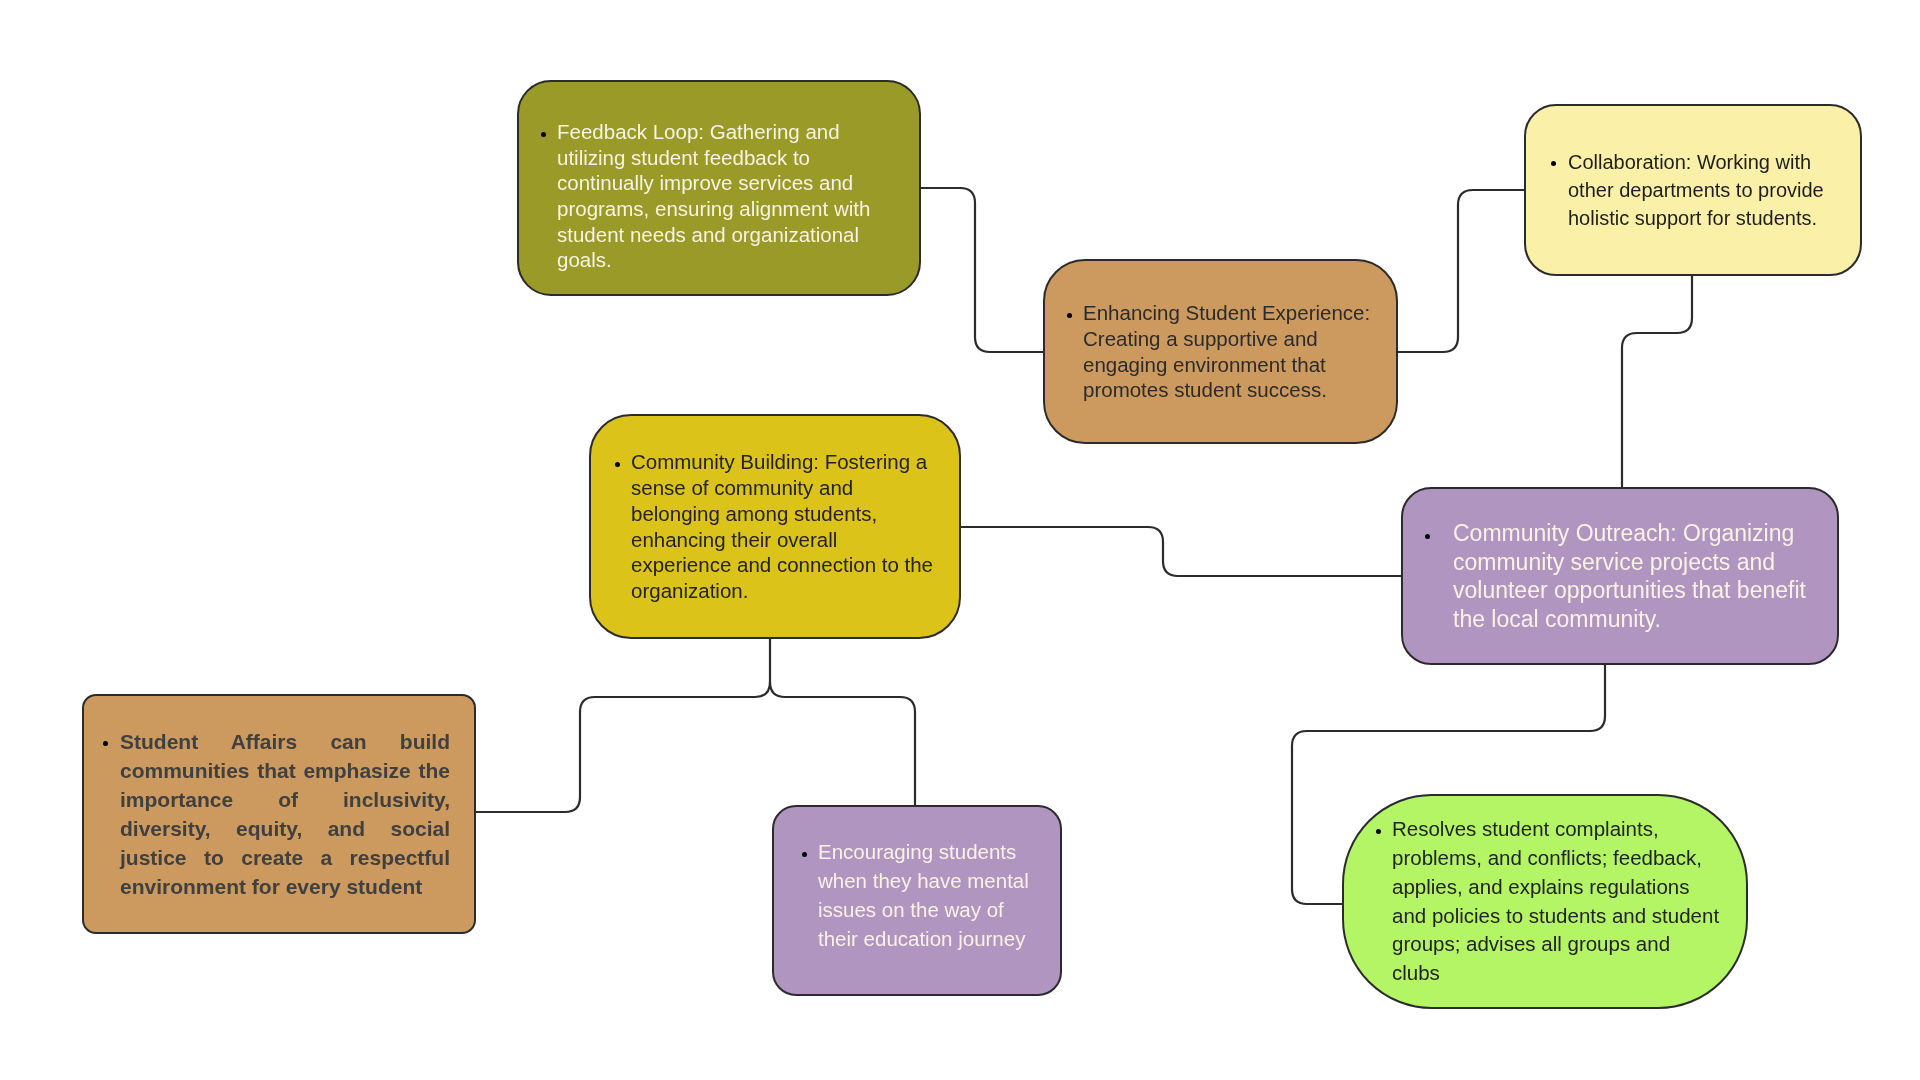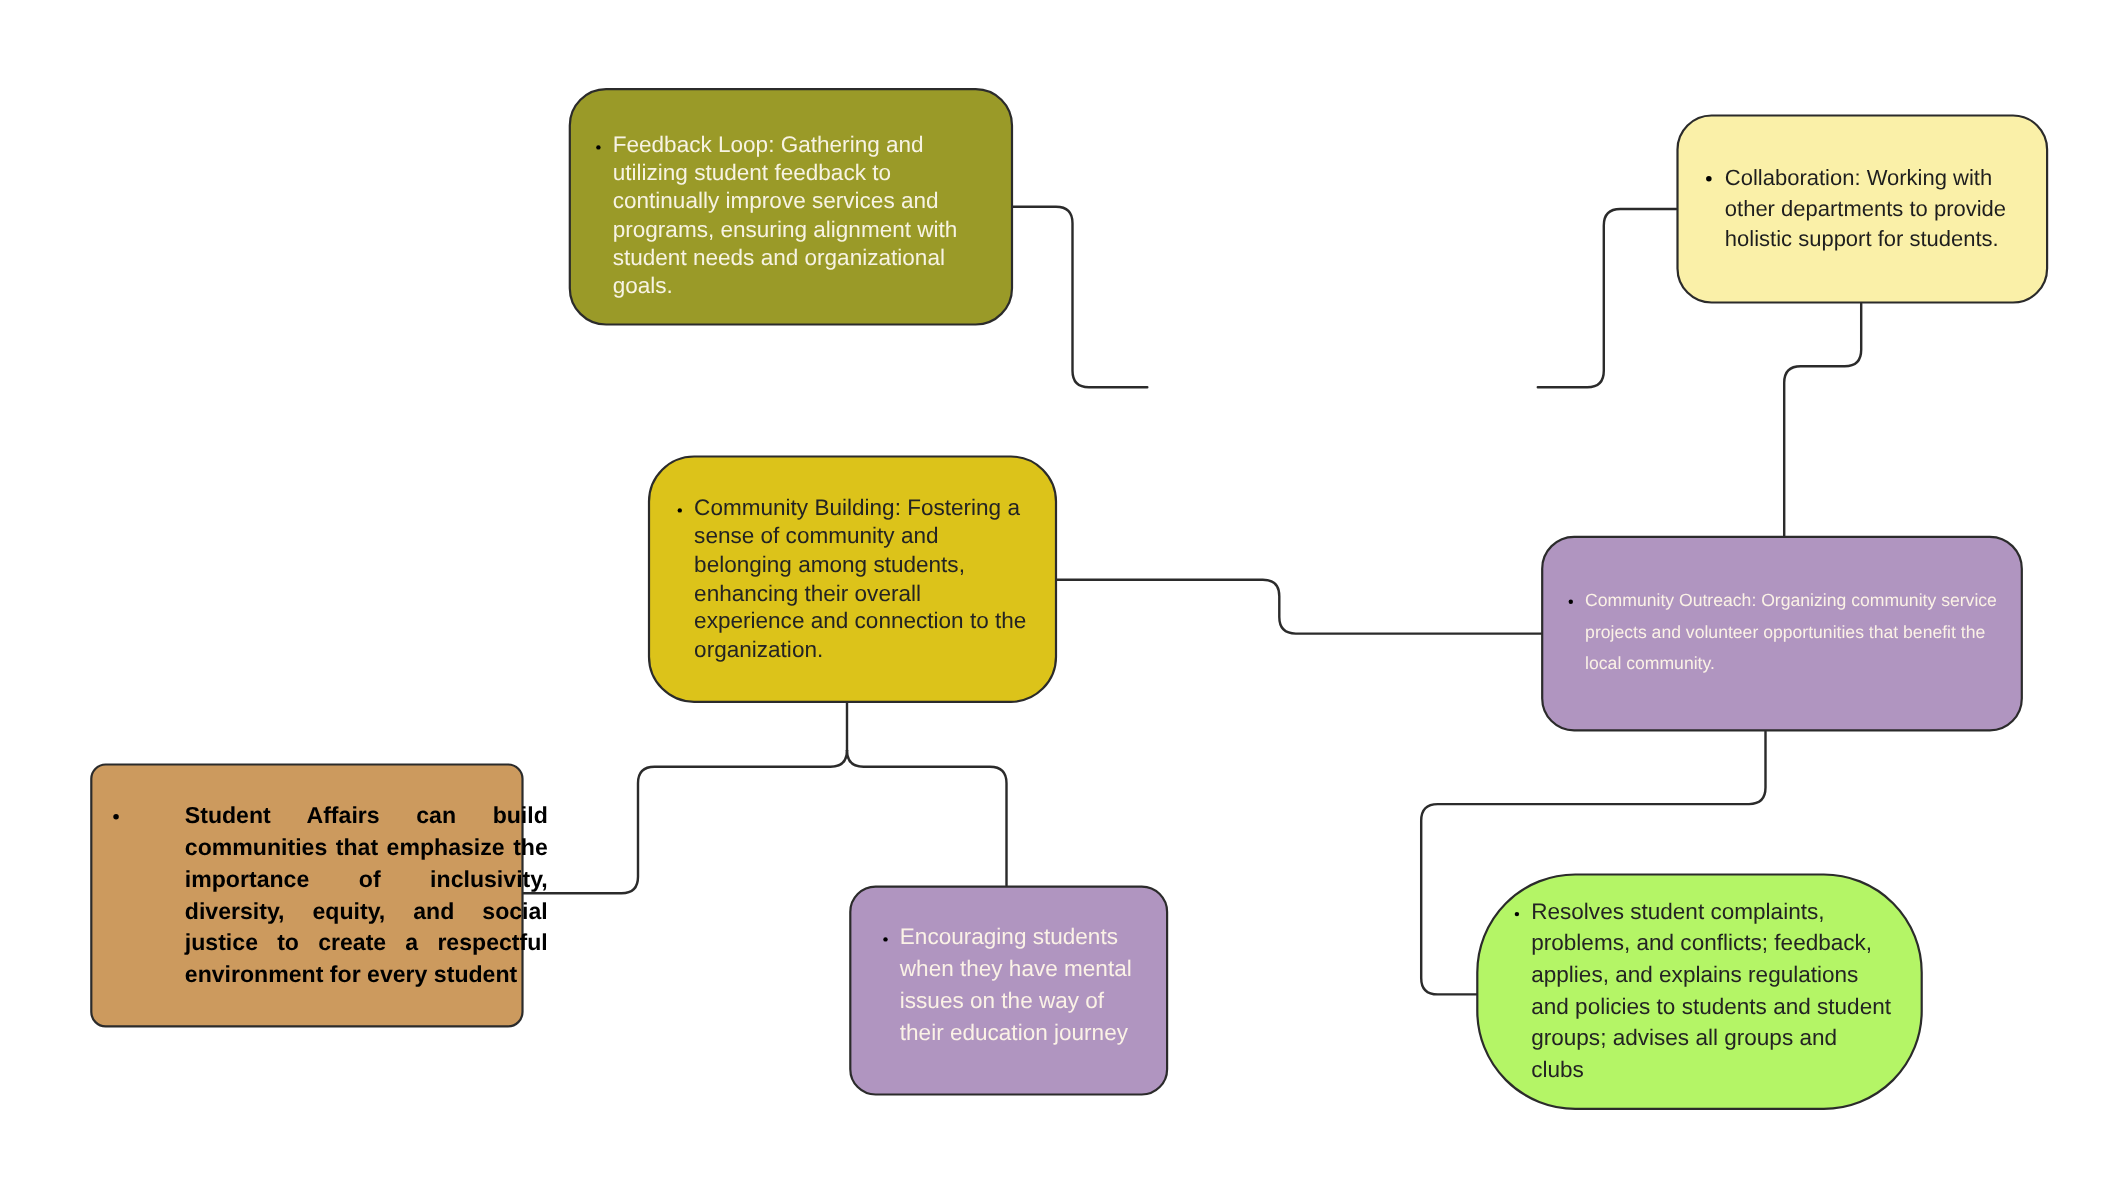--- a/index.html
+++ b/index.html
@@ -91,33 +91,33 @@
   #node-community-building .txt { color: #232323; font-size: 20.5px; line-height: 25.7px; }
   #node-community-building ul { padding-left: 22px; }
   #node-community-building li::marker { font-size: 15px; }
 
   #node-community-outreach {
     left: 1401px; top: 487px; width: 438px; height: 178px;
     background: #b095c0;
     border-radius: 30px;
     padding: 16px 18px 16px 16px;
   }
-  #node-community-outreach .txt { color: #fbf2e6; font-size: 16px; line-height: 28.5px; }
+  #node-community-outreach .txt { color: #fbf2e6; font-size: 23px; line-height: 28.5px; margin-left: 12px; }
   #node-community-outreach ul { padding-left: 22px; }
   #node-community-outreach li::marker { font-size: 16px; }
 
   #node-student-affairs {
     left: 82px; top: 694px; width: 394px; height: 240px;
     background: #cc9a5e;
     border-radius: 14px;
     padding: 16px 24px 16px 18px;
   }
   #node-student-affairs .txt {
-    color: #000000; font-size: 21px; line-height: 29px;
-    font-weight: bold; text-align: justify; margin-left: 48px;
+    color: #404040; font-size: 21px; line-height: 29px;
+    font-weight: bold; text-align: justify;
   }
   #node-student-affairs ul { padding-left: 18px; }
   #node-student-affairs li::marker { font-size: 17px; }
 
   #node-encouraging-students {
     left: 772px; top: 805px; width: 290px; height: 191px;
     background: #b095c0;
     border-radius: 24px;
     padding: 5px 18px 16px 16px;
   }
@@ -162,20 +162,27 @@
   </svg>
 
   <div class="node" id="node-feedback-loop">
     <ul>
       <li>
         <span class="txt">Feedback Loop: Gathering and utilizing student feedback to continually improve services and programs, ensuring alignment with student needs and organizational goals.</span>
       </li>
     </ul>
   </div>
 
+  <div class="node" id="node-enhancing-experience">
+    <ul>
+      <li>
+        <span class="txt">Enhancing Student Experience: Creating a supportive and engaging environment that promotes student success.</span>
+      </li>
+    </ul>
+  </div>
 
   <div class="node" id="node-collaboration">
     <ul>
       <li>
         <span class="txt">Collaboration: Working with other departments to provide holistic support for students.</span>
       </li>
     </ul>
   </div>
 
   <div class="node" id="node-community-building">

